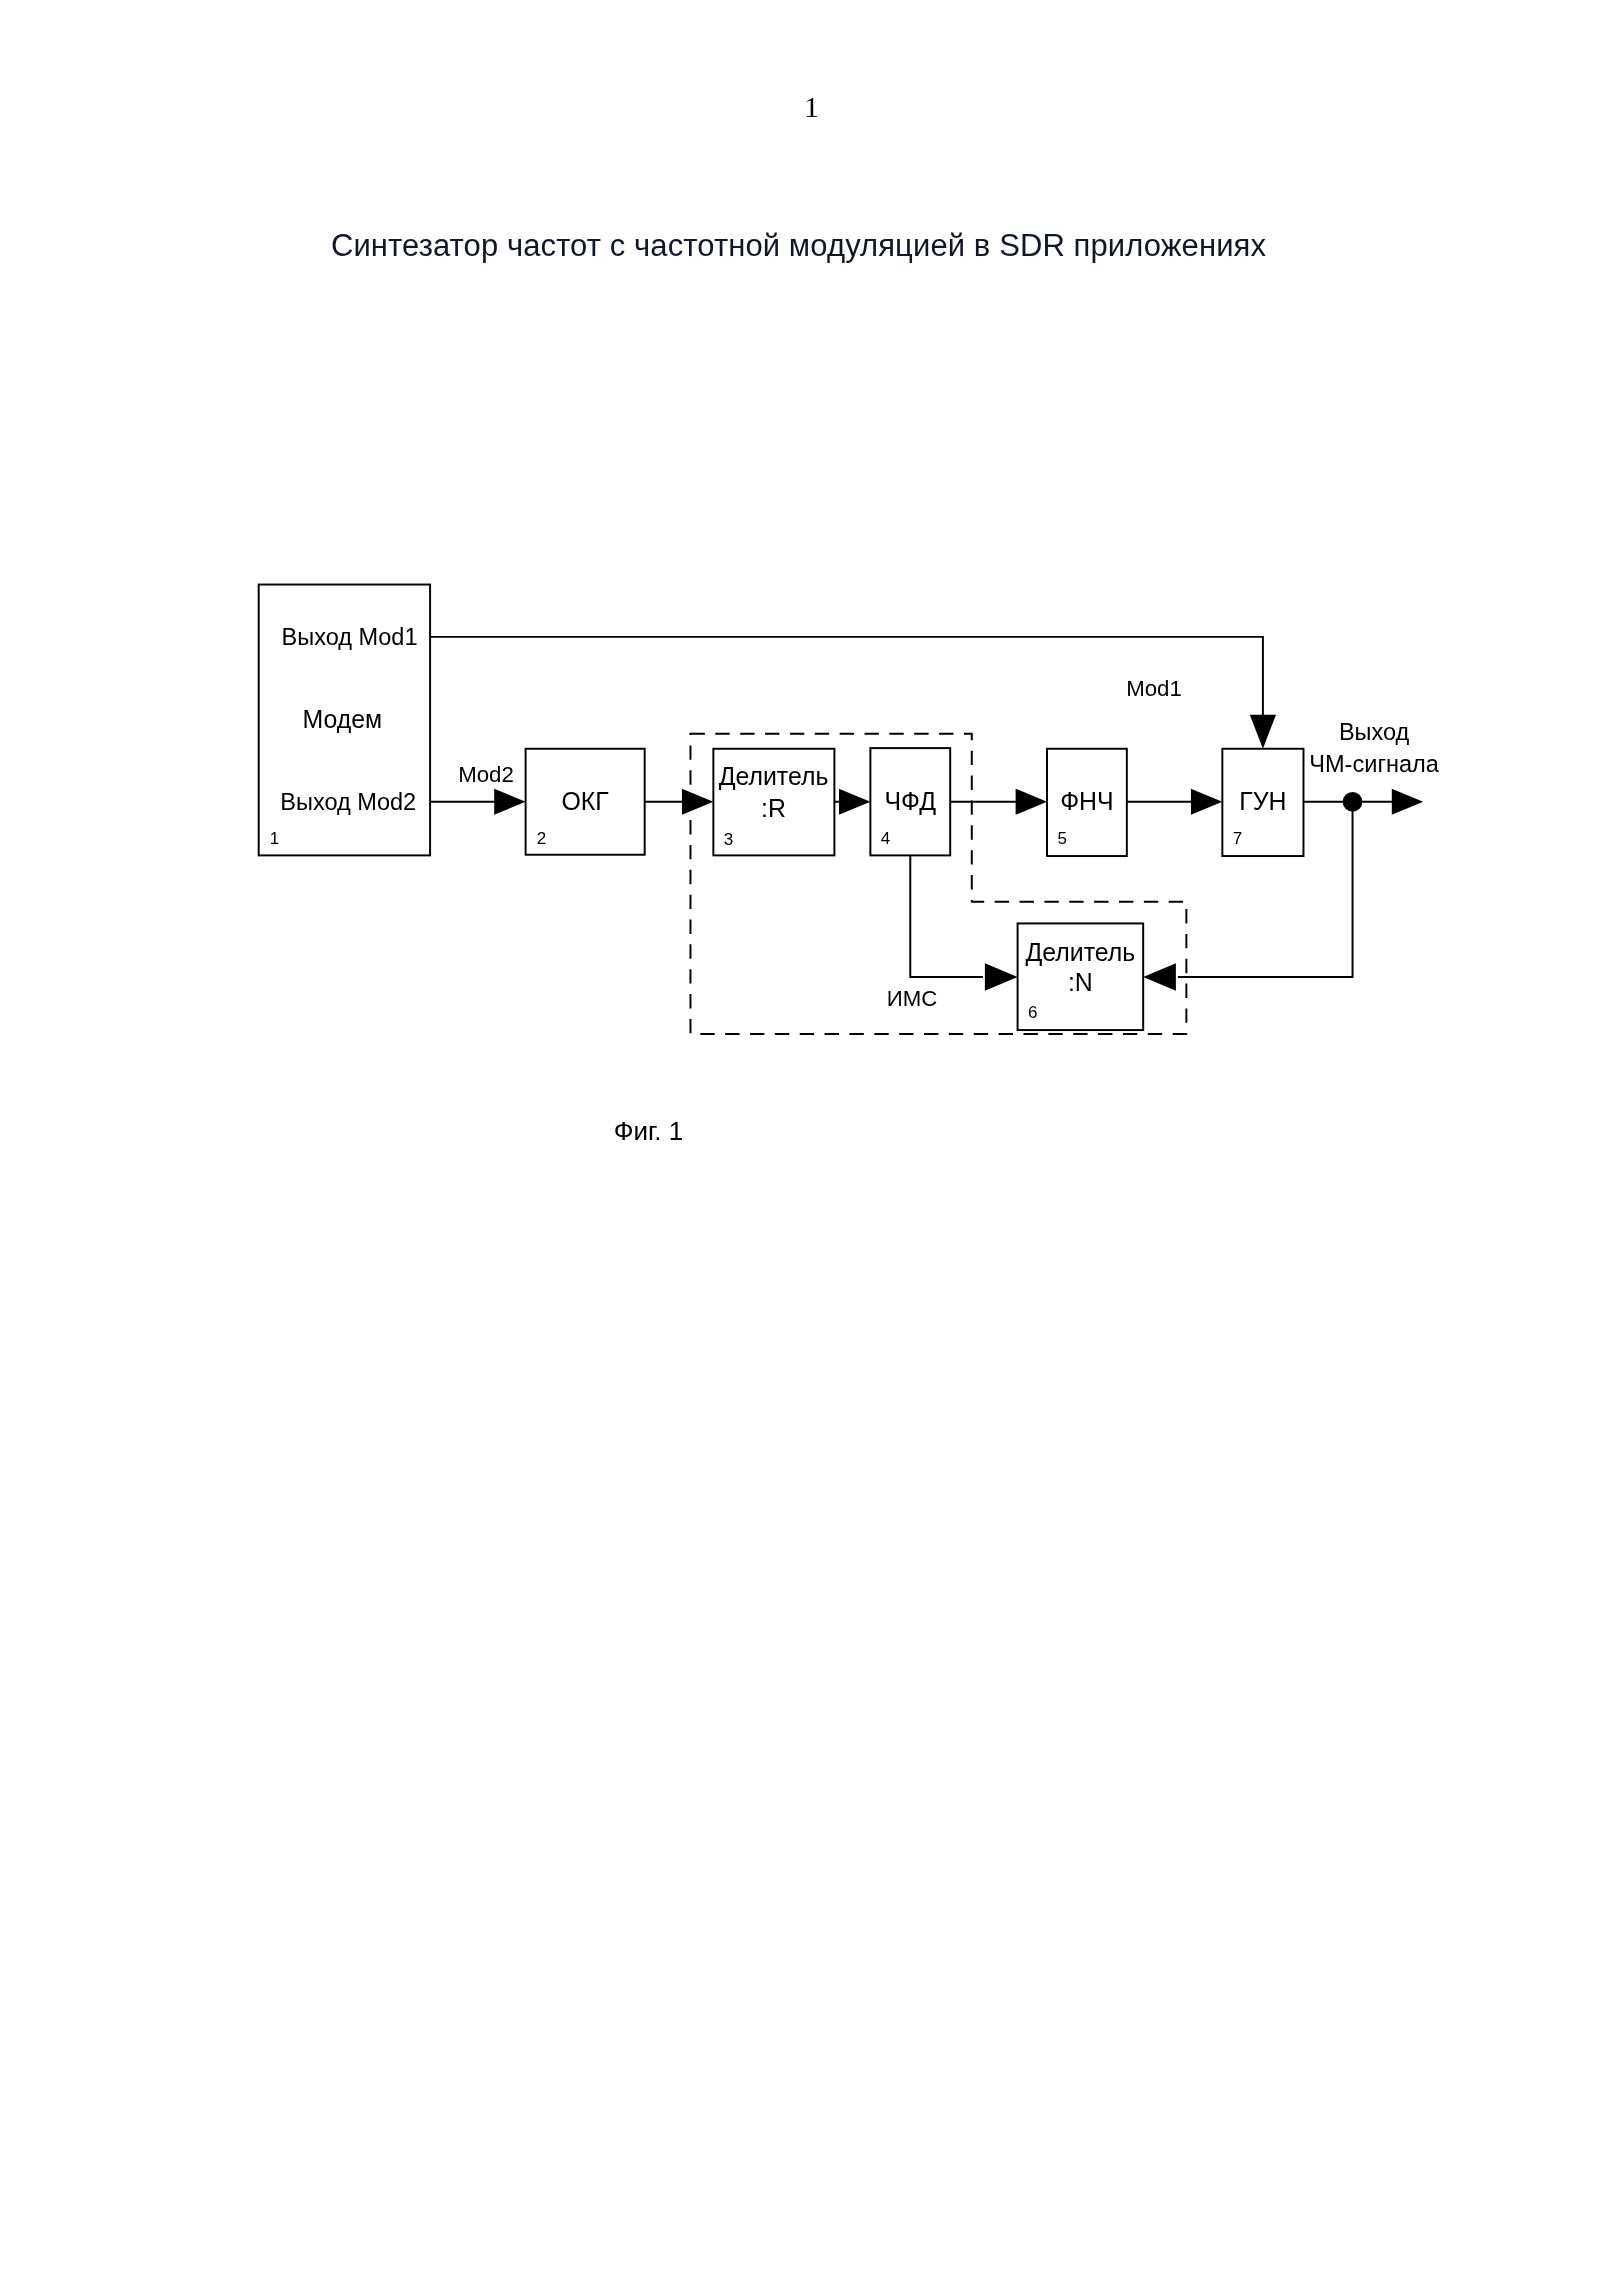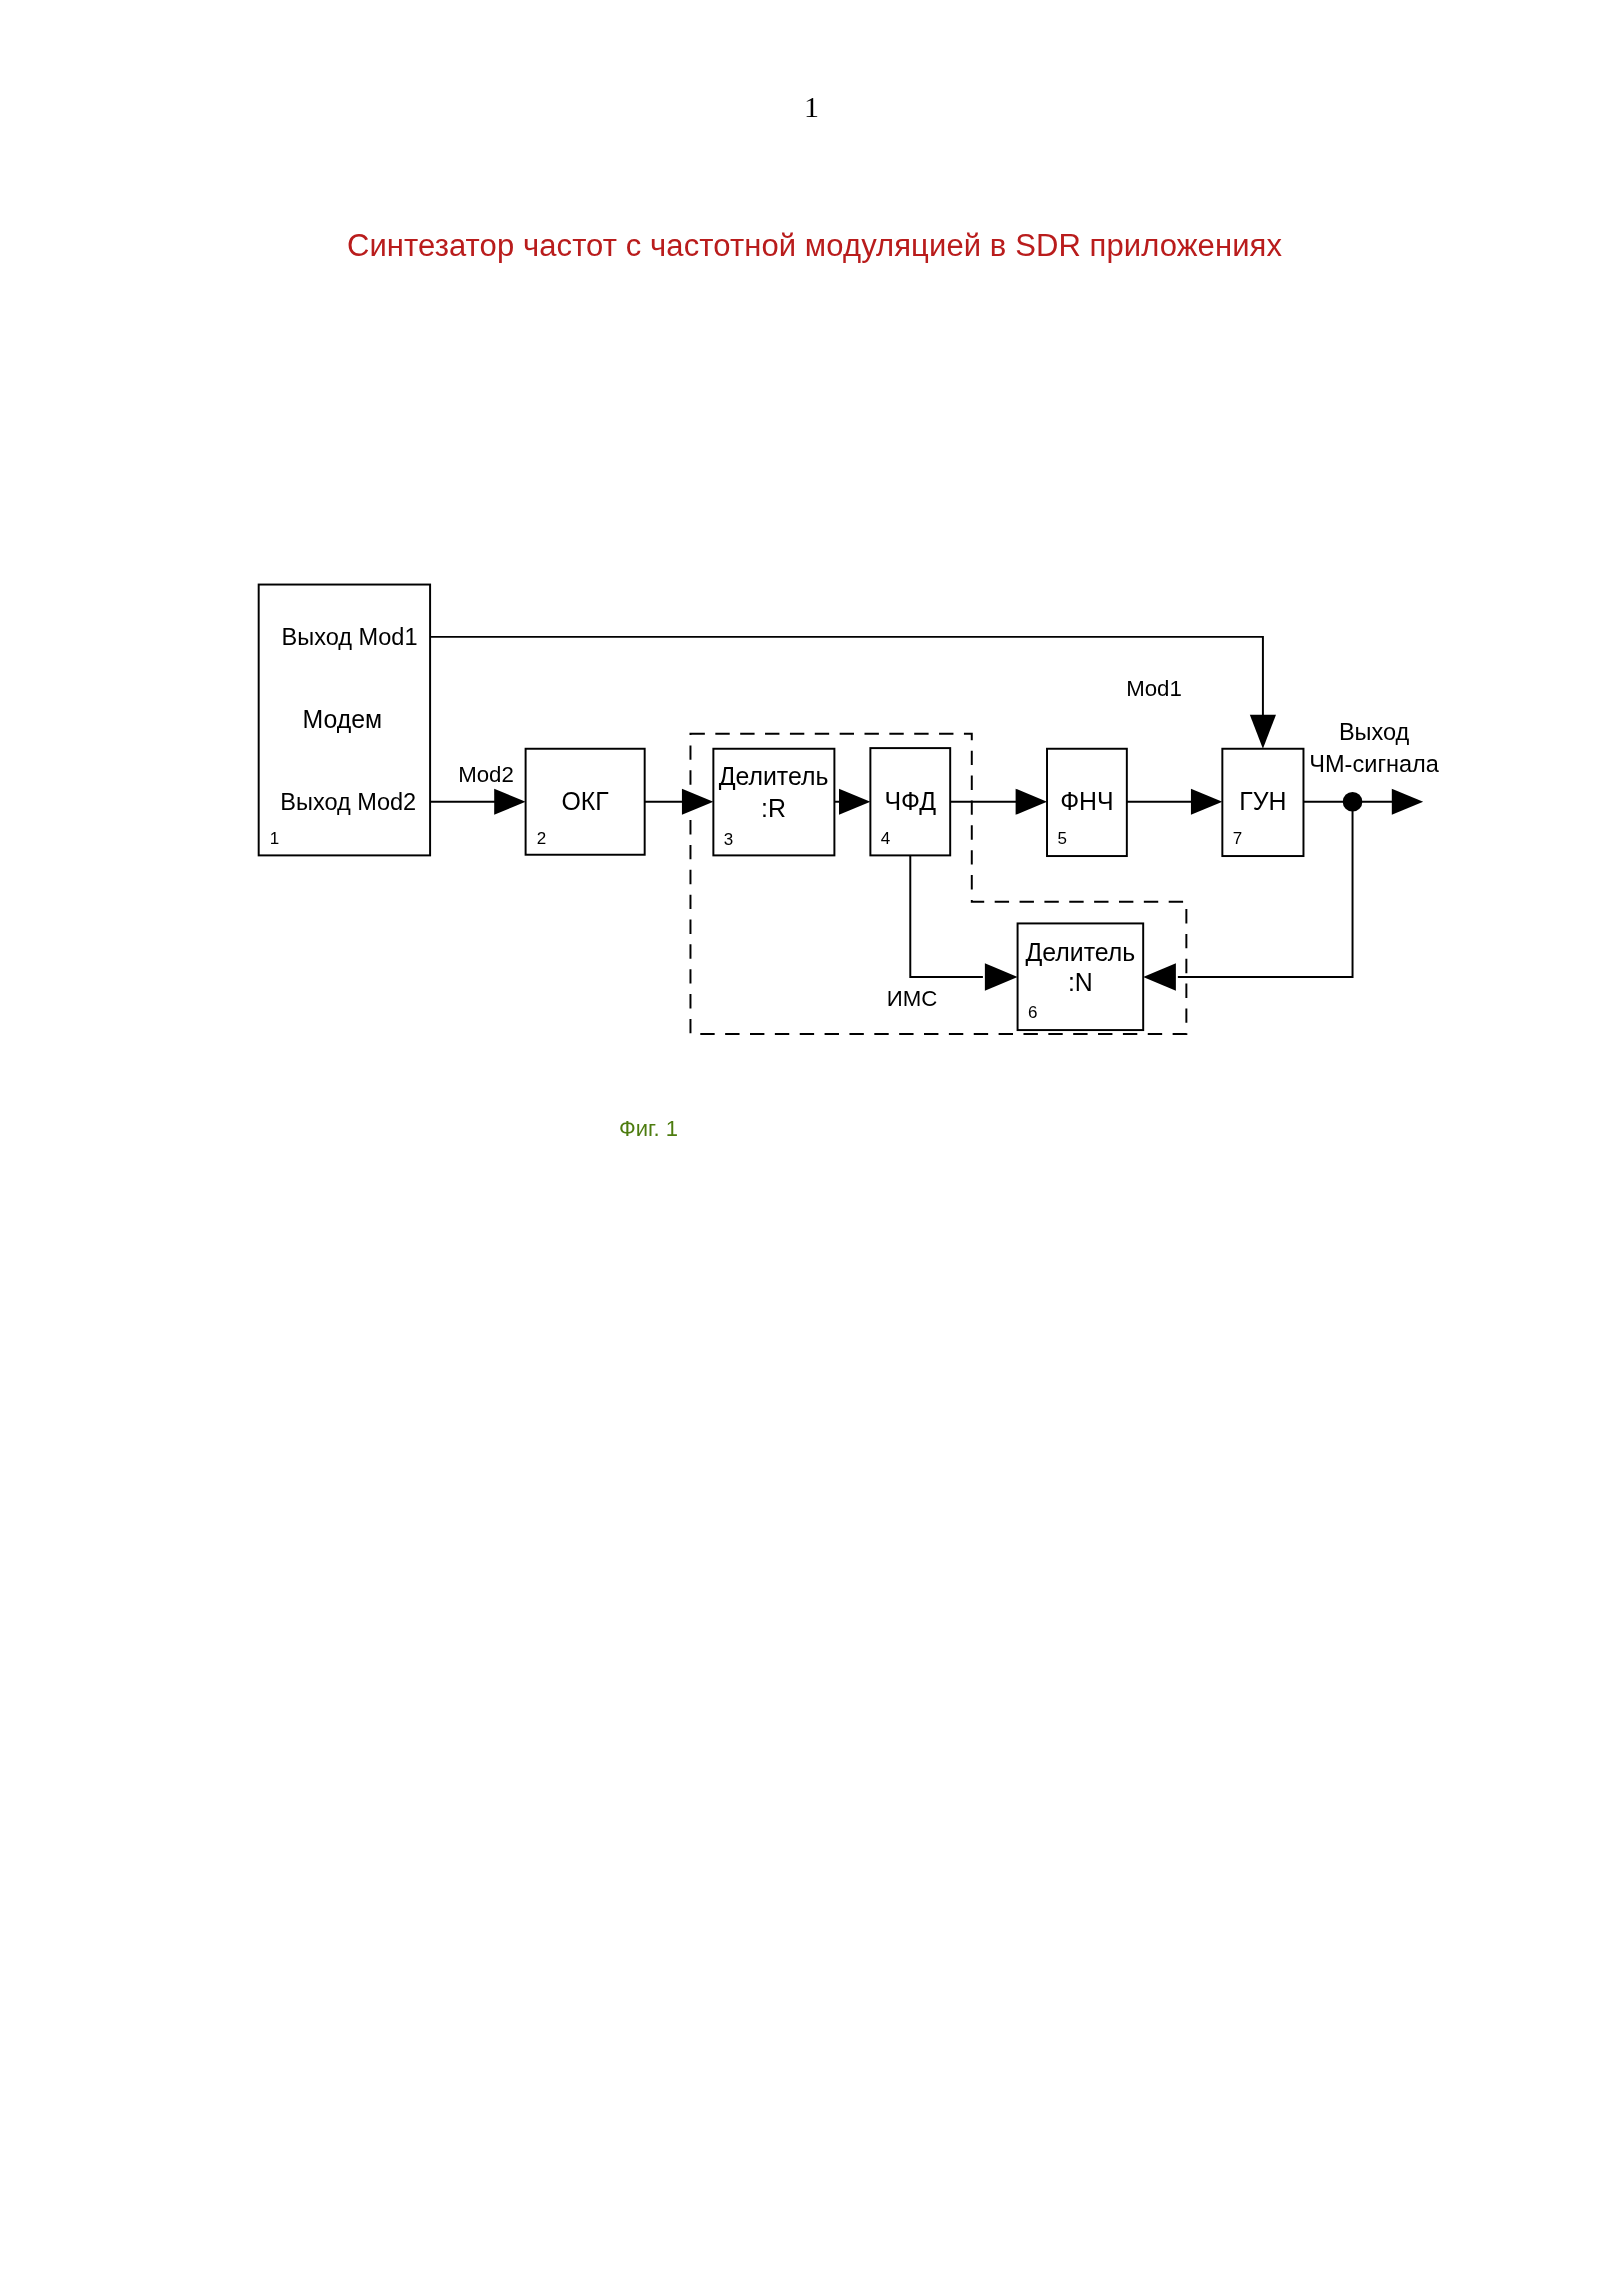--- a/index.html
+++ b/index.html
@@ -34,40 +34,39 @@
   .doc-title {
     position: absolute;
     top: 228px;
     left: 0;
     width: 1597px;
     text-align: center;
     font-family: "Liberation Sans", sans-serif;
     font-size: 31px;
     font-weight: 400;
     letter-spacing: 0.1px;
-    color: #b91c1c;
-    padding-left: 16px;
+    color: #0f172a;
   }
   .figure-wrap {
     position: absolute;
     top: 0;
     left: 0;
     width: 1623px;
     height: 2295px;
     margin-top: 35px;
   }
   .fig-caption {
     position: absolute;
     top: 1081px;
     left: 0;
     width: 1297px;
     text-align: center;
     font-family: "Liberation Sans", sans-serif;
-    font-size: 22px;
-    color: #4d7c0f;
+    font-size: 26px;
+    color: #000000;
   }
   svg.diagram {
     position: absolute;
     left: 0;
     top: 0;
     width: 1623px;
     height: 2295px;
   }
   svg text {
     font-family: "Liberation Sans", sans-serif;

